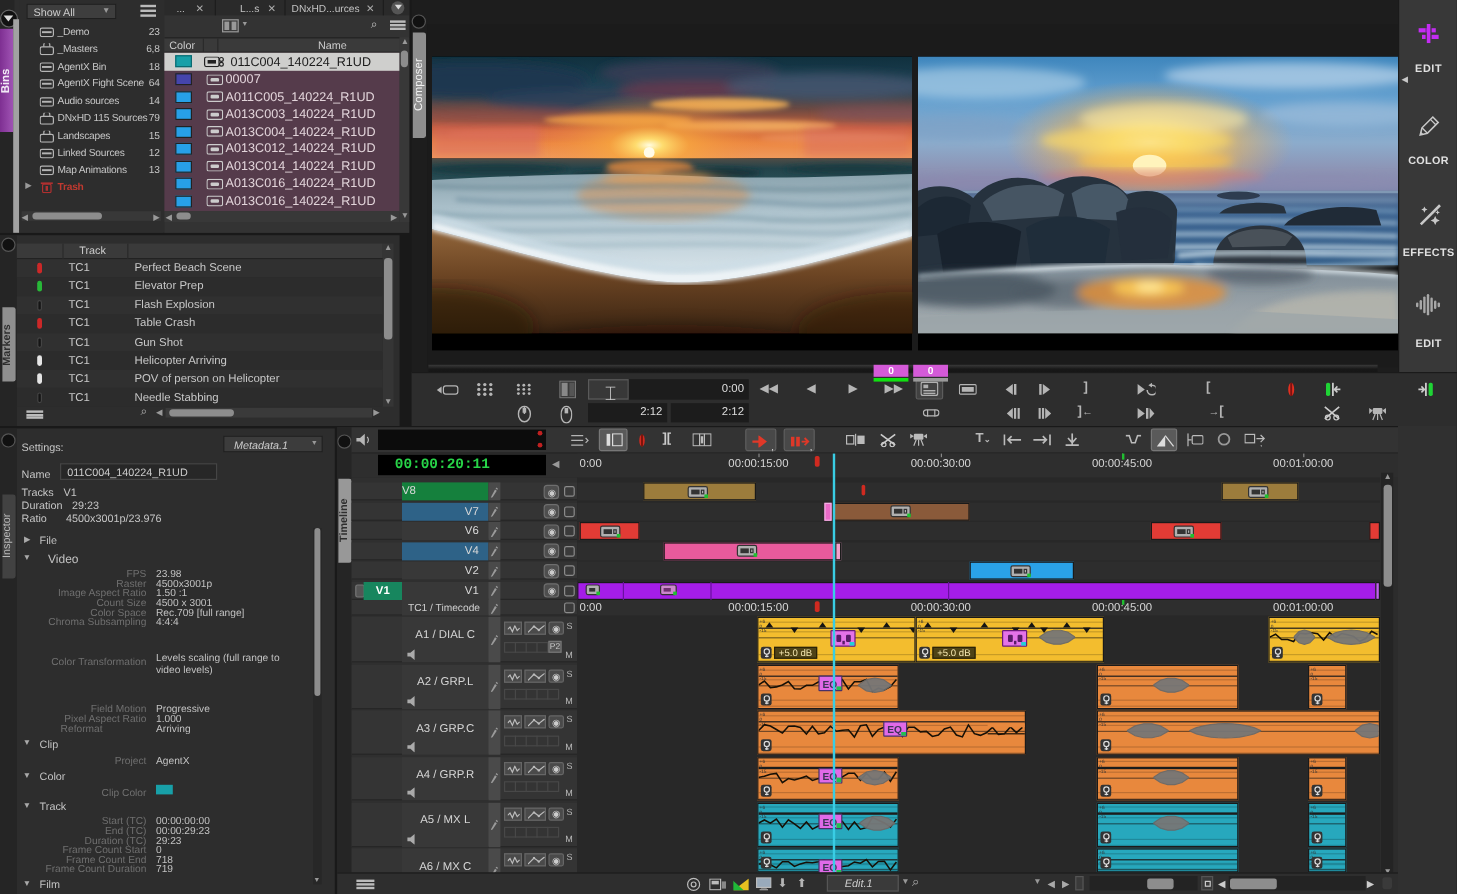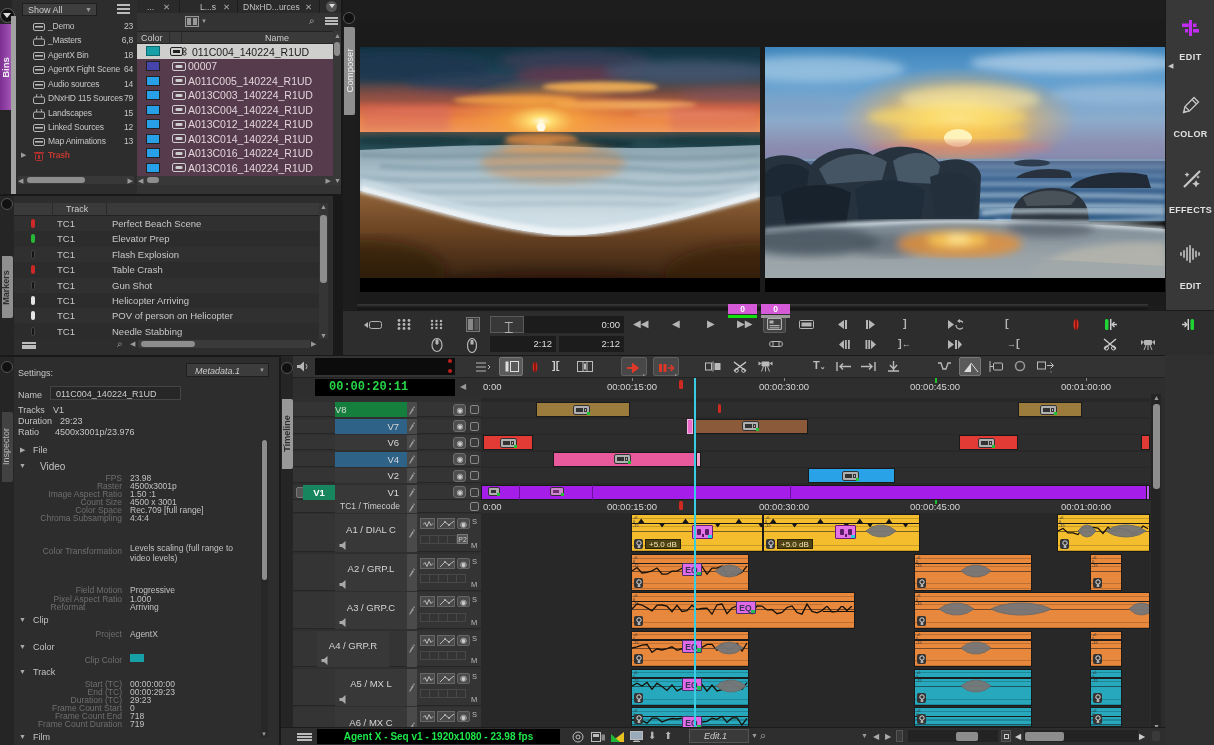--- a/index.html
+++ b/index.html
@@ -990,21 +990,21 @@
       </div>
       <div class="abs" style="left:139px;top:256.5px;width:46px;height:9px;border:1px solid #484848;"></div>
       <span class="abs" style="left:148px;top:256.5px;width:1px;height:9px;background:#484848;"></span>
       <span class="abs" style="left:157px;top:256.5px;width:1px;height:9px;background:#484848;"></span>
       <span class="abs" style="left:166px;top:256.5px;width:1px;height:9px;background:#484848;"></span>
       <span class="abs" style="left:175px;top:256.5px;width:1px;height:9px;background:#484848;"></span>
       <span class="abs" style="left:191px;top:239px;color:#bbb;font-size:7.5px;">S</span>
       <span class="abs" style="left:190px;top:262px;color:#bbb;font-size:7.5px;">M</span>
 <div class="abs" style="left:12px;top:274.5px;width:188px;height:36.5px;background:#343434;border-bottom:1px solid #262626;"></div>
       <span class="abs" style="left:57px;top:283.75px;color:#ccc;font-size:7px;">▼</span>
-      <div class="abs" style="left:36px;top:274.5px;width:72px;height:36.5px;background:#383838;color:#d5d5d5;font-size:9.5px;">
+      <div class="abs" style="left:54px;top:274.5px;width:72px;height:36.5px;background:#383838;color:#d5d5d5;font-size:9.5px;">
         <span class="abs" style="left:0;top:9.25px;width:72px;text-align:center;">A4 / GRP.R</span>
         <svg class="abs" style="left:4px;bottom:2px;" width="9" height="9">
           <path d="M0.5 3 h2.5 l3.5 -3 v9 l-3.5 -3 h-2.5z" fill="#aaa"></path>
         </svg>
       </div>
       <div class="abs" style="left:126px;top:274.5px;width:10px;height:36.5px;background:#4a4a4a;"></div>
       <svg class="abs" style="left:127px;top:287px;" width="7" height="10">
         <path d="M1.5 8.5 L1 9.8 L2.5 9.3 L6 4 L4.5 3 Z M5 2.2 L6.5 3.2 L7 2.2 L5.6 1.2Z" fill="#9a9a9a"></path>
       </svg>
       <div class="abs" style="left:139px;top:278.5px;width:15px;height:11px;background:#4a4a4a;border:1px solid #666;">
@@ -1521,21 +1521,20 @@
 <div class="abs" style="left:413px;top:22px;width:1.5px;height:349px;background:#39cde4;"></div>
 <div class="abs" style="left:870px;top:38px;width:10px;height:336px;background:#242424;">
         <span class="abs" style="left:2px;top:0px;font-size:7px;color:#999;">▲</span>
         <div class="scrollthumb abs" style="left:1.5px;top:10px;width:7px;height:85px;"></div>
         <span class="abs" style="left:2px;bottom:0px;font-size:7px;color:#999;">▼</span>
       </div>
 <div class="abs" style="left:0;top:371px;width:884px;height:18px;background:#2e2e2e;border-top:1px solid #1c1c1c;">
 <div class="abs" style="left:16px;top:5px;width:15px;height:8px;border-top:2px solid #bbb;border-bottom:2px solid #bbb;">
           <div style="margin-top:1px;height:2px;background:#bbb;"></div>
         </div>
-<div class="abs" style="left:36px;top:1px;width:243px;height:15px;background:#000;color:#1ee84a;font-size:10px;font-weight:bold;text-align:center;line-height:15px;">Agent X - Seq v1 - 1920x1080 - 23.98 fps</div>
 <svg class="abs" style="left:291px;top:3px;" width="12" height="12">
           <circle cx="6" cy="6" r="5" fill="none" stroke="#bbb"></circle>
           <circle cx="6" cy="6" r="2" fill="none" stroke="#bbb"></circle>
         </svg>
 <svg class="abs" style="left:310px;top:4px;" width="14" height="10">
           <rect x="0.5" y="0.5" width="9" height="9" fill="none" stroke="#bbb"></rect>
           <rect x="2" y="2" width="6" height="3" fill="#bbb"></rect>
           <rect x="10.5" y="2.5" width="3.5" height="6" fill="#888"></rect>
         </svg>
 <svg class="abs" style="left:330px;top:4px;" width="13" height="10">

